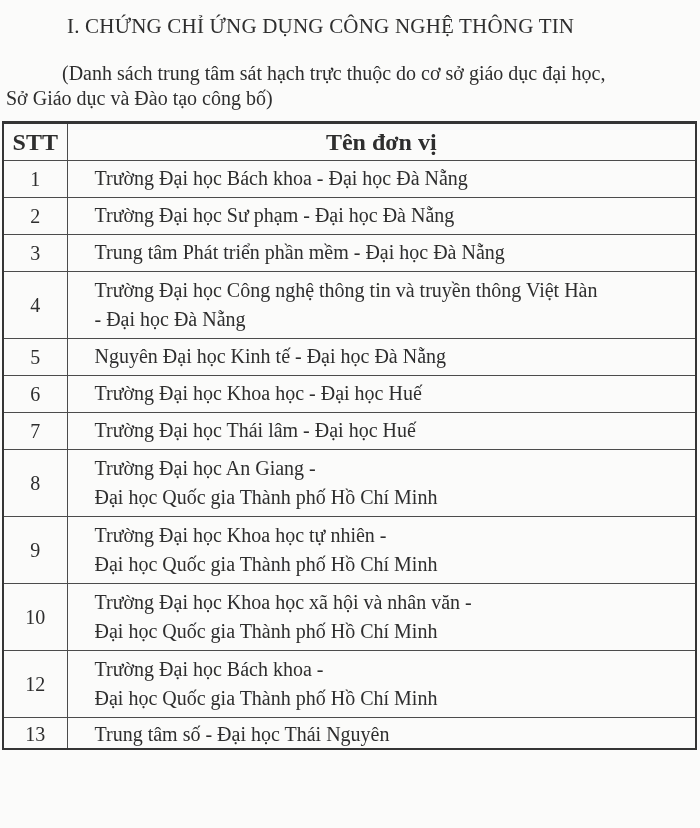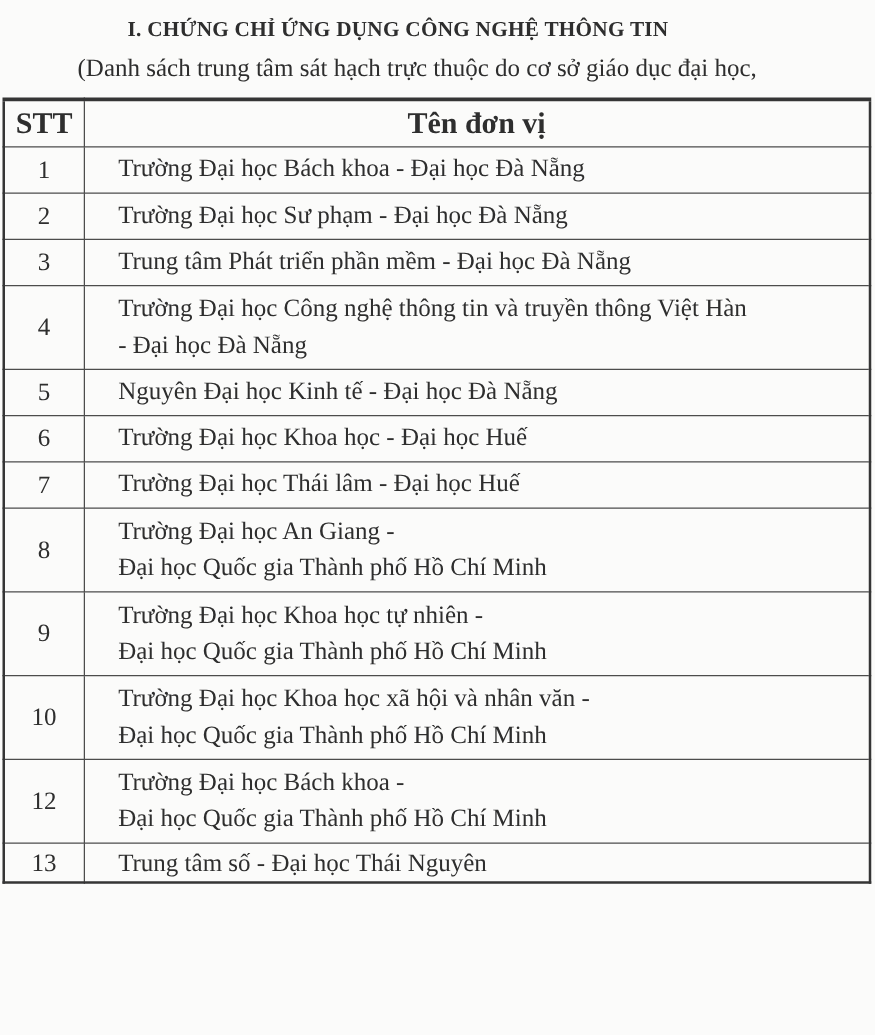--- a/index.html
+++ b/index.html
@@ -12,28 +12,28 @@
   html,body{ width:700px; height:828px; overflow:hidden; }
   body{
     background:var(--bg);
     color:var(--text);
     font-family:"Liberation Serif","DejaVu Serif",serif;
     font-size:20px;
   }
   .doc{ width:700px; height:828px; position:relative; }
 
   .page-title{
-    margin:14px 0 0 102px;
-    font-size:17px;
-    font-weight:bold;
+    margin:14px 0 0 67px;
+    font-size:21px;
+    font-weight:normal;
     letter-spacing:.2px;
     white-space:nowrap;
   }
   .subtitle{
-    margin:9px 8px 0 6px;
+    margin:22px 8px 0 6px;
     text-indent:56px;
     line-height:25px;
   }
   .section-heading{
     margin:13px 0 0 65px;
     font-size:20.5px;
     font-weight:bold;
   }
 
   table.centers{
@@ -68,21 +68,21 @@
   tbody tr:last-child td{ padding-top:3px; padding-bottom:1px; }
   tbody tr:last-child .cell-line{ line-height:26px; }
 </style>
 </head>
 <body>
 
 <div class="doc">
 
   <h1 class="page-title">I. CHỨNG CHỈ ỨNG DỤNG CÔNG NGHỆ THÔNG TIN</h1>
 
-  <p class="subtitle"><span>(Danh sách trung tâm sát hạch trực thuộc do cơ sở giáo dục đại học,</span><br></p>
+  <p class="subtitle"><span>(Danh sách trung tâm sát hạch trực thuộc do cơ sở giáo dục đại học,</span><br><span>Sở Giáo dục và Đào tạo công bố)</span></p>
 
 
   <table class="centers">
     <colgroup>
       <col class="stt-col">
       <col>
     </colgroup>
     <thead>
       <tr>
         <th>STT</th>

